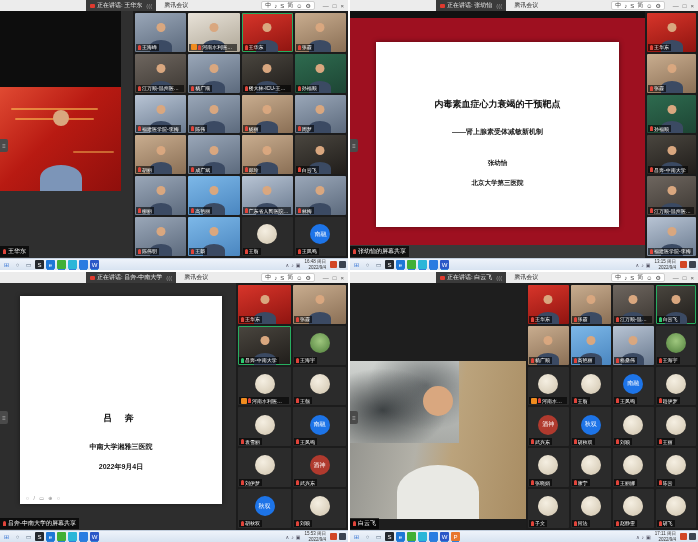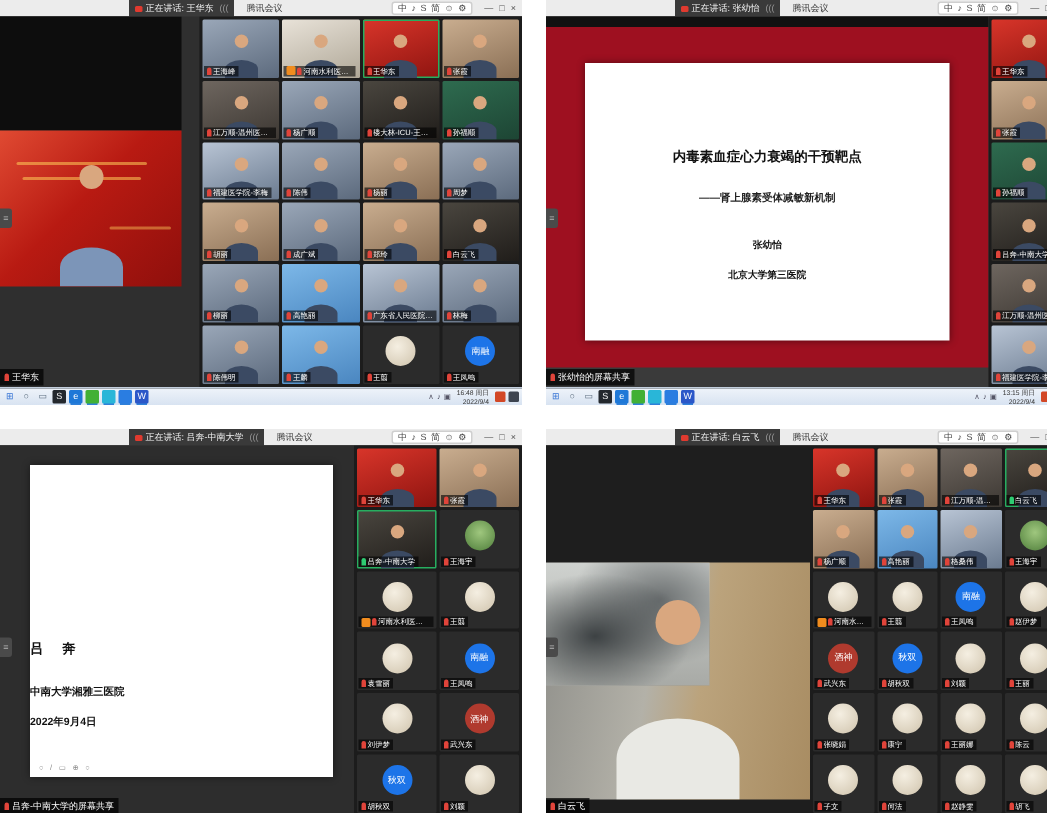--- a/index.html
+++ b/index.html
@@ -1,17 +1,17 @@
 <!DOCTYPE html>
 <html><head>
 <meta charset="utf-8">
 <style>
   html,body{margin:0;padding:0;background:#fff;}
   *{box-sizing:border-box;font-family:"Liberation Sans","DejaVu Sans",sans-serif;}
-  #canvas{width:698px;height:542px;display:grid;grid-template-columns:348px 348px;grid-template-rows:270px 270px;gap:16px;background:#fff;overflow:hidden;}
+  #canvas{width:698px;height:542px;display:grid;grid-template-columns:348px 348px;grid-template-rows:270px 270px;gap:2px;background:#fff;overflow:hidden;}
   .quadrant{display:flex;flex-direction:column;background:#1f1f1f;overflow:hidden;position:relative;}
   
   .titlebar{height:11px;background:#ececec;display:flex;align-items:stretch;flex:0 0 11px;font-size:6px;color:#333;}
   .tb-pre{width:86px;flex:0 0 86px;}
   .tab-speaking{background:#3a3a3a;color:#f2f2f2;display:flex;align-items:center;gap:2px;padding:0 4px;max-width:110px;white-space:nowrap;overflow:hidden;}
   .cam-dot{width:5px;height:4px;background:#e03a2f;border-radius:1px;flex:0 0 auto;}
   .audio-waves{color:#9a9a9a;margin-left:2px;}
   .tab-app{display:flex;align-items:center;padding:0 8px;color:#333;}
   .tb-tools{margin-left:auto;display:flex;align-items:center;gap:3px;background:#fff;border:1px solid #cfcfcf;border-radius:2px;padding:0 3px;margin-top:1px;margin-bottom:1px;color:#444;}
   .tb-tools span{cursor:default;}
@@ -52,21 +52,21 @@
   .sl-sub{top:46%;font-size:7px;font-weight:bold;color:#222;}
   .sl-author{top:63%;font-size:6.5px;font-weight:bold;}
   .sl-affil{top:74%;font-size:6.5px;font-weight:bold;}
   
   .bl-share{background:#2d2d2d;}
   .slide-doc{position:absolute;top:13px;left:20px;width:202px;bottom:26px;background:#fff;box-shadow:0 0 5px rgba(0,0,0,.45);}
   .doc-banner{position:absolute;top:23%;left:0;right:0;height:25%;background:#2173ba;display:flex;align-items:center;}
   .doc-logo{width:16px;height:16px;margin-left:9px;background:#fff;border-radius:50%;position:relative;flex:0 0 auto;}
   .doc-logo::after{content:"";position:absolute;inset:2px;border:2.5px solid #2173ba;border-radius:50%;}
   .doc-title{color:#fff;font-weight:bold;font-size:9.5px;margin-left:6px;letter-spacing:.5px;white-space:nowrap;}
-  .doc-name,.doc-affil,.doc-date{position:absolute;left:0;right:0;color:#111;font-weight:bold;}
+  .doc-name,.doc-affil,.doc-date{position:absolute;left:0;right:0;text-align:center;color:#111;font-weight:bold;}
   .doc-name{top:56%;font-size:9px;letter-spacing:5px;}
   .doc-affil{top:70%;font-size:7px;}
   .doc-date{top:80%;font-size:7px;}
   .doc-anno{position:absolute;bottom:3px;left:6px;font-size:5px;color:#888;letter-spacing:1.5px;}
   
   .br-share{background:#1e1e1e;}
   .video-big{position:absolute;left:0;right:0;bottom:11px;height:158px;background:linear-gradient(100deg,#8f8f8a 0%,#b3b1a8 40%,#bba37c 58%,#a88c62 100%);overflow:hidden;}
   .paint-band{position:absolute;top:0;left:0;width:62%;height:52%;background:radial-gradient(ellipse at 30% 60%,rgba(40,45,48,.85),rgba(40,45,48,0) 60%),radial-gradient(ellipse at 70% 30%,rgba(70,75,78,.7),rgba(70,75,78,0) 55%),linear-gradient(#cfd2cf,#a8aaa6);}
   
   .grid-pane{flex:1;min-width:0;background:#1c1c1c;display:grid;gap:2px;padding:2px;}

